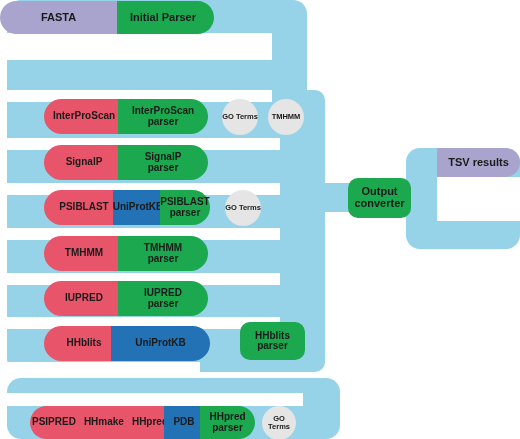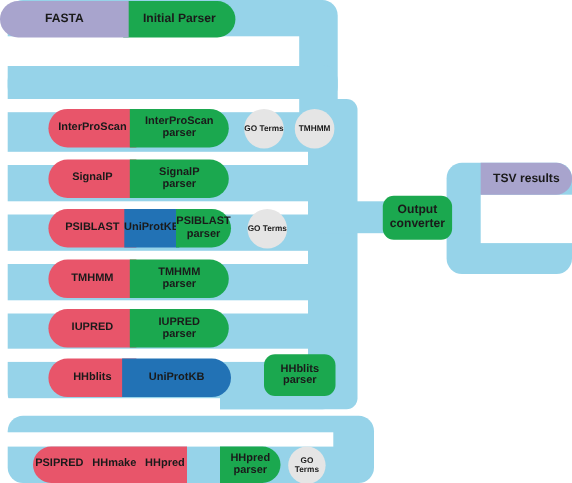--- a/index.html
+++ b/index.html
@@ -149,20 +149,23 @@
   </div>
 
   <div class="node c-lightblue round-lg layer-bg" style="left:7px; top:378px; width:333px; height:61px;"></div>
   <div class="node c-white layer-cut" style="left:0px; top:393px; width:303px; height:13px;"></div>
 
   <div class="node c-red cap-left layer-node lbl-md" style="left:30px; top:406px; width:140px; height:33px; gap:8px;">
     <span>PSIPRED</span>
     <span>HHmake</span>
     <span>HHpred</span>
   </div>
+  <div class="node c-blue square layer-node lbl-md" style="left:164px; top:406px; width:40px; height:33px;">
+    <span>PDB</span>
+  </div>
   <div class="node c-green cap-right layer-node lbl-md" style="left:200px; top:406px; width:55px; height:33px;">
     <span>HHpred
 parser</span>
   </div>
   <div class="node c-orange circle layer-node lbl-sm" style="left:262px; top:406px; width:34px; height:34px;">
     <span>GO Terms</span>
   </div>
 
   <div class="node c-green round-md layer-node lbl-lg" style="left:348px; top:178px; width:63px; height:40px;align-items:center;">
     <span>Output

